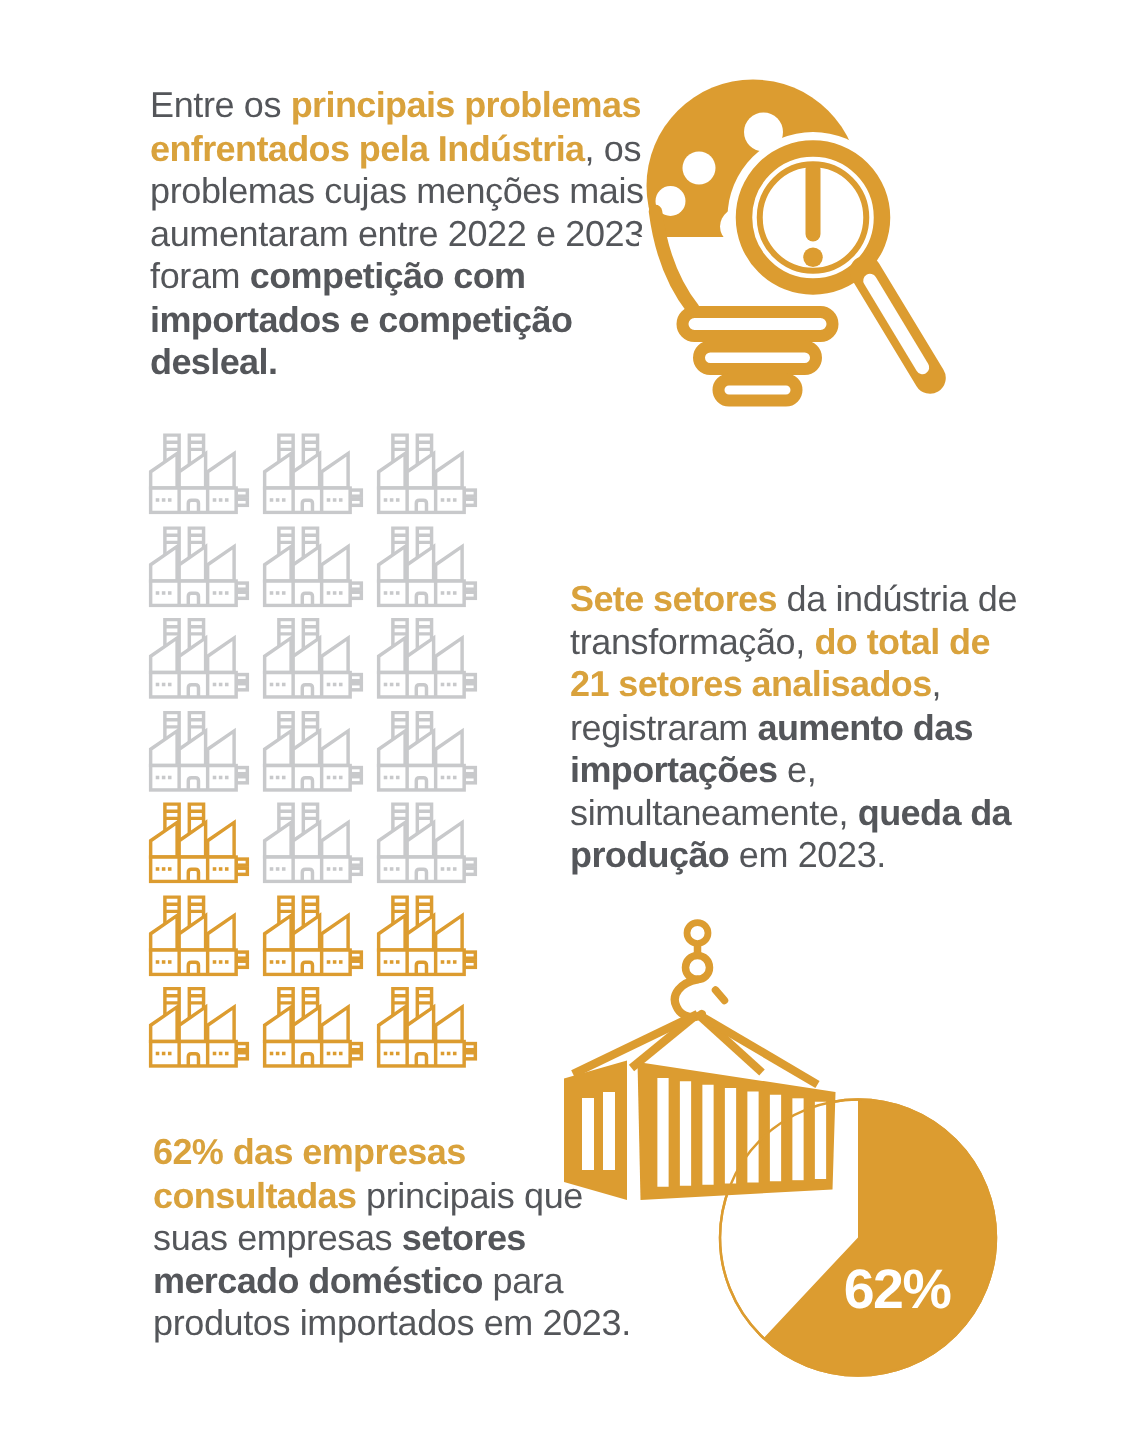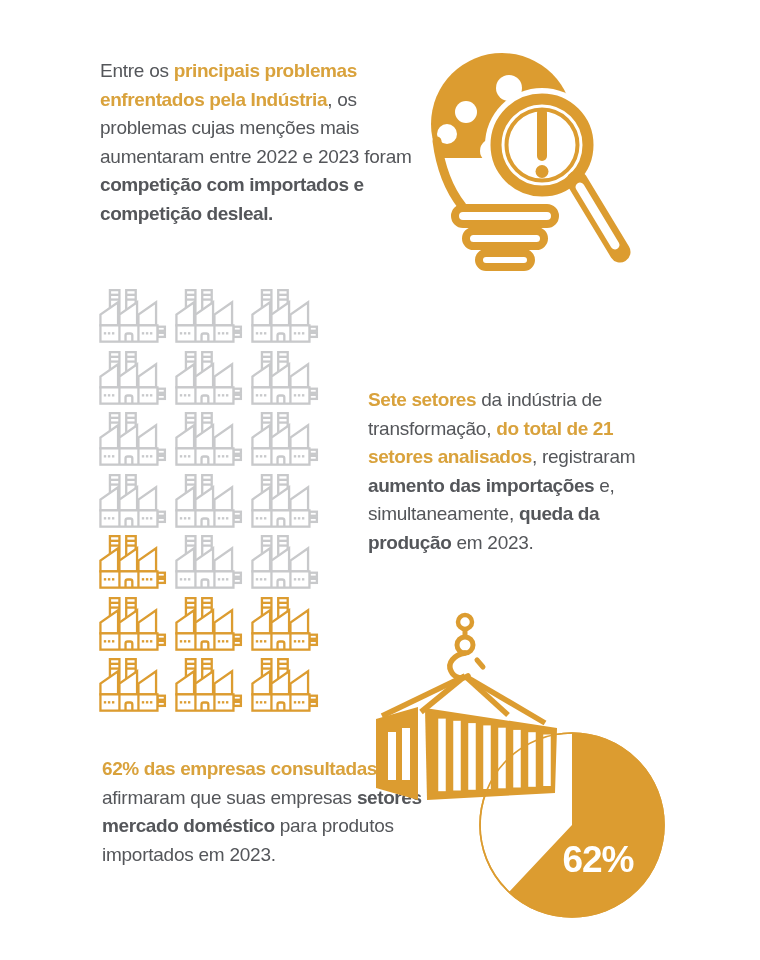--- a/index.html
+++ b/index.html
@@ -6,23 +6,23 @@
     --accent:#DC9C30;
     --text_orange:#D9A23C;
     --dark:#54565A;
     --icon_gray:#C8C9CB;
     --white:#FFFFFF;
   }
   *{box-sizing:border-box;margin:0;padding:0}
   body{background:#fff;font-family:"Liberation Sans",sans-serif}
   .page{position:relative;width:760px;height:960px;background:#fff;overflow:hidden}
 
-  .textblock{position:absolute;font-size:19px;line-height:28.5px;letter-spacing:-0.25px;color:var(--dark)}
+  .textblock{position:absolute;font-size:24px;line-height:28.5px;letter-spacing:-0.25px;color:var(--dark)}
   #top-text{left:100px;top:57px;width:340px}
-  #middle-text{left:368px;top:386px;width:312px}
+  #middle-text{left:380px;top:386px;width:312px}
   #bottom-text{left:102px;top:755px;width:334px}
   .seg-normal{color:var(--dark);font-weight:400}
   .seg-dark-bold{color:var(--dark);font-weight:700;letter-spacing:-0.4px}
   .seg-orange-bold{color:var(--text_orange);font-weight:700;letter-spacing:-0.4px}
 
   .abs-svg{position:absolute}
   #bulb-svg{left:418px;top:42px;width:218px;height:242px}
   #bottomright-svg{left:370px;top:600px;width:300px;height:325px}
 
   #factory-pictogram{
@@ -725,21 +725,21 @@
       <rect x="19" y="68" width="3.5" height="3.5" fill="currentColor" stroke="none"></rect>
       <rect x="63" y="68" width="3.5" height="3.5" fill="currentColor" stroke="none"></rect>
       <rect x="69" y="68" width="3.5" height="3.5" fill="currentColor" stroke="none"></rect>
       <rect x="75" y="68" width="3.5" height="3.5" fill="currentColor" stroke="none"></rect>
     </svg>
   </div>
     </div>
 
   <p id="middle-text" class="textblock"><span class="seg-orange-bold">Sete setores</span><span class="seg-normal"> da indústria de transformação, </span><span class="seg-orange-bold">do total de 21 setores analisados</span><span class="seg-normal">, registraram </span><span class="seg-dark-bold">aumento das importações</span><span class="seg-normal"> e, simultaneamente, </span><span class="seg-dark-bold">queda da produção</span><span class="seg-normal"> em 2023.</span></p>
 
-  <p id="bottom-text" class="textblock"><span class="seg-orange-bold">62% das empresas consultadas</span><span class="seg-normal"> afirmaram que suas empresas </span><span class="seg-dark-bold">setores mercado doméstico</span><span class="seg-normal"> para produtos importados em 2023.</span></p>
+  <p id="bottom-text" class="textblock"><span class="seg-orange-bold">62% das empresas consultadas</span><span class="seg-normal"> principais que suas empresas </span><span class="seg-dark-bold">setores mercado doméstico</span><span class="seg-normal"> para produtos importados em 2023.</span></p>
 
   <svg id="bottomright-svg" class="abs-svg" viewBox="370 600 300 325" xmlns="http://www.w3.org/2000/svg">
 
     <circle class="pie-base" cx="572" cy="825" r="92"></circle>
 
     <path class="pie-slice" d="M572,825 L572,733 A92,92 0 1 1 509.0,892.1 Z"></path>
     <text class="pie-label" x="598" y="872" text-anchor="middle">62%</text>
 
     <g>
 

